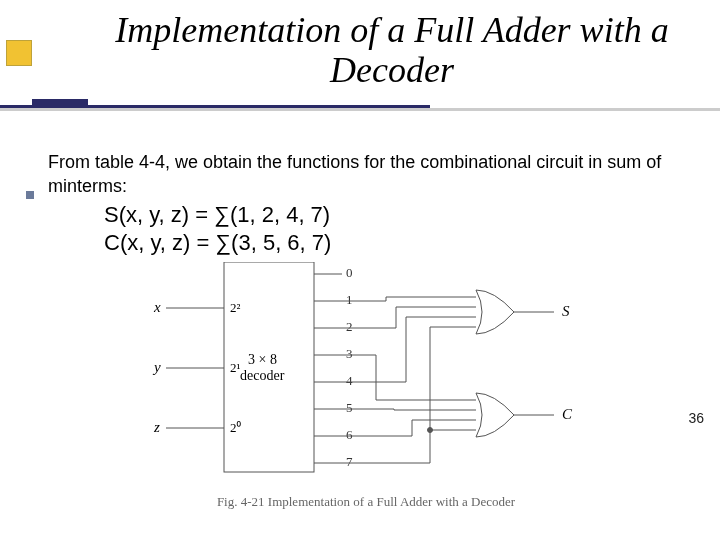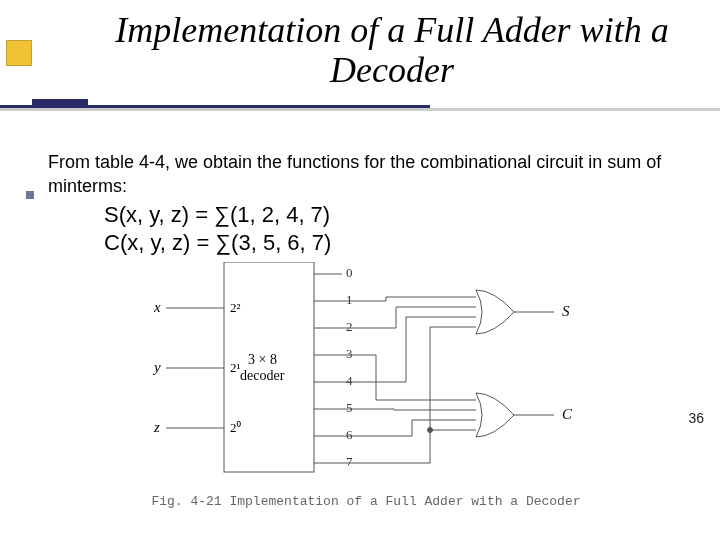--- a/index.html
+++ b/index.html
@@ -11,21 +11,21 @@
   .title-deco .navy-line{position:absolute;left:0;top:3px;width:430px;height:3px;background:#2a2a66}
   .title-deco .navy-tab{position:absolute;left:32px;top:-3px;width:56px;height:6px;background:#2a2a66}
   .body{position:absolute;left:20px;top:150px;width:680px;font-size:18px;line-height:1.35}
   .bullet-row{display:flex;align-items:flex-end;margin-bottom:0}
   .bullet-sq{width:8px;height:8px;background:#6b7a9a;margin:9px 14px 0 6px;flex:0 0 8px}
   .bullet-text{flex:1}
   .eqs{margin-left:84px;margin-top:2px;font-size:22px}
   .eq{line-height:1.3}
   .figure{position:absolute;left:136px;top:262px;width:460px}
   .figure svg{display:block}
-  .caption{text-align:center;font-family:Liberation Mono, monospace;font-size:13px;color:#666;margin-top:10px}
+  .caption{text-align:center;font-family:Liberation Serif, serif;font-size:13px;color:#666;margin-top:10px}
   .pagenum{position:absolute;right:16px;bottom:12px;font-size:14px;color:#222}
 </style>
 </head>
 <body>
 
 <div class="slide">
 
   <div class="title">Implementation of a Full Adder with a Decoder</div>
 
   <div class="title-deco">

